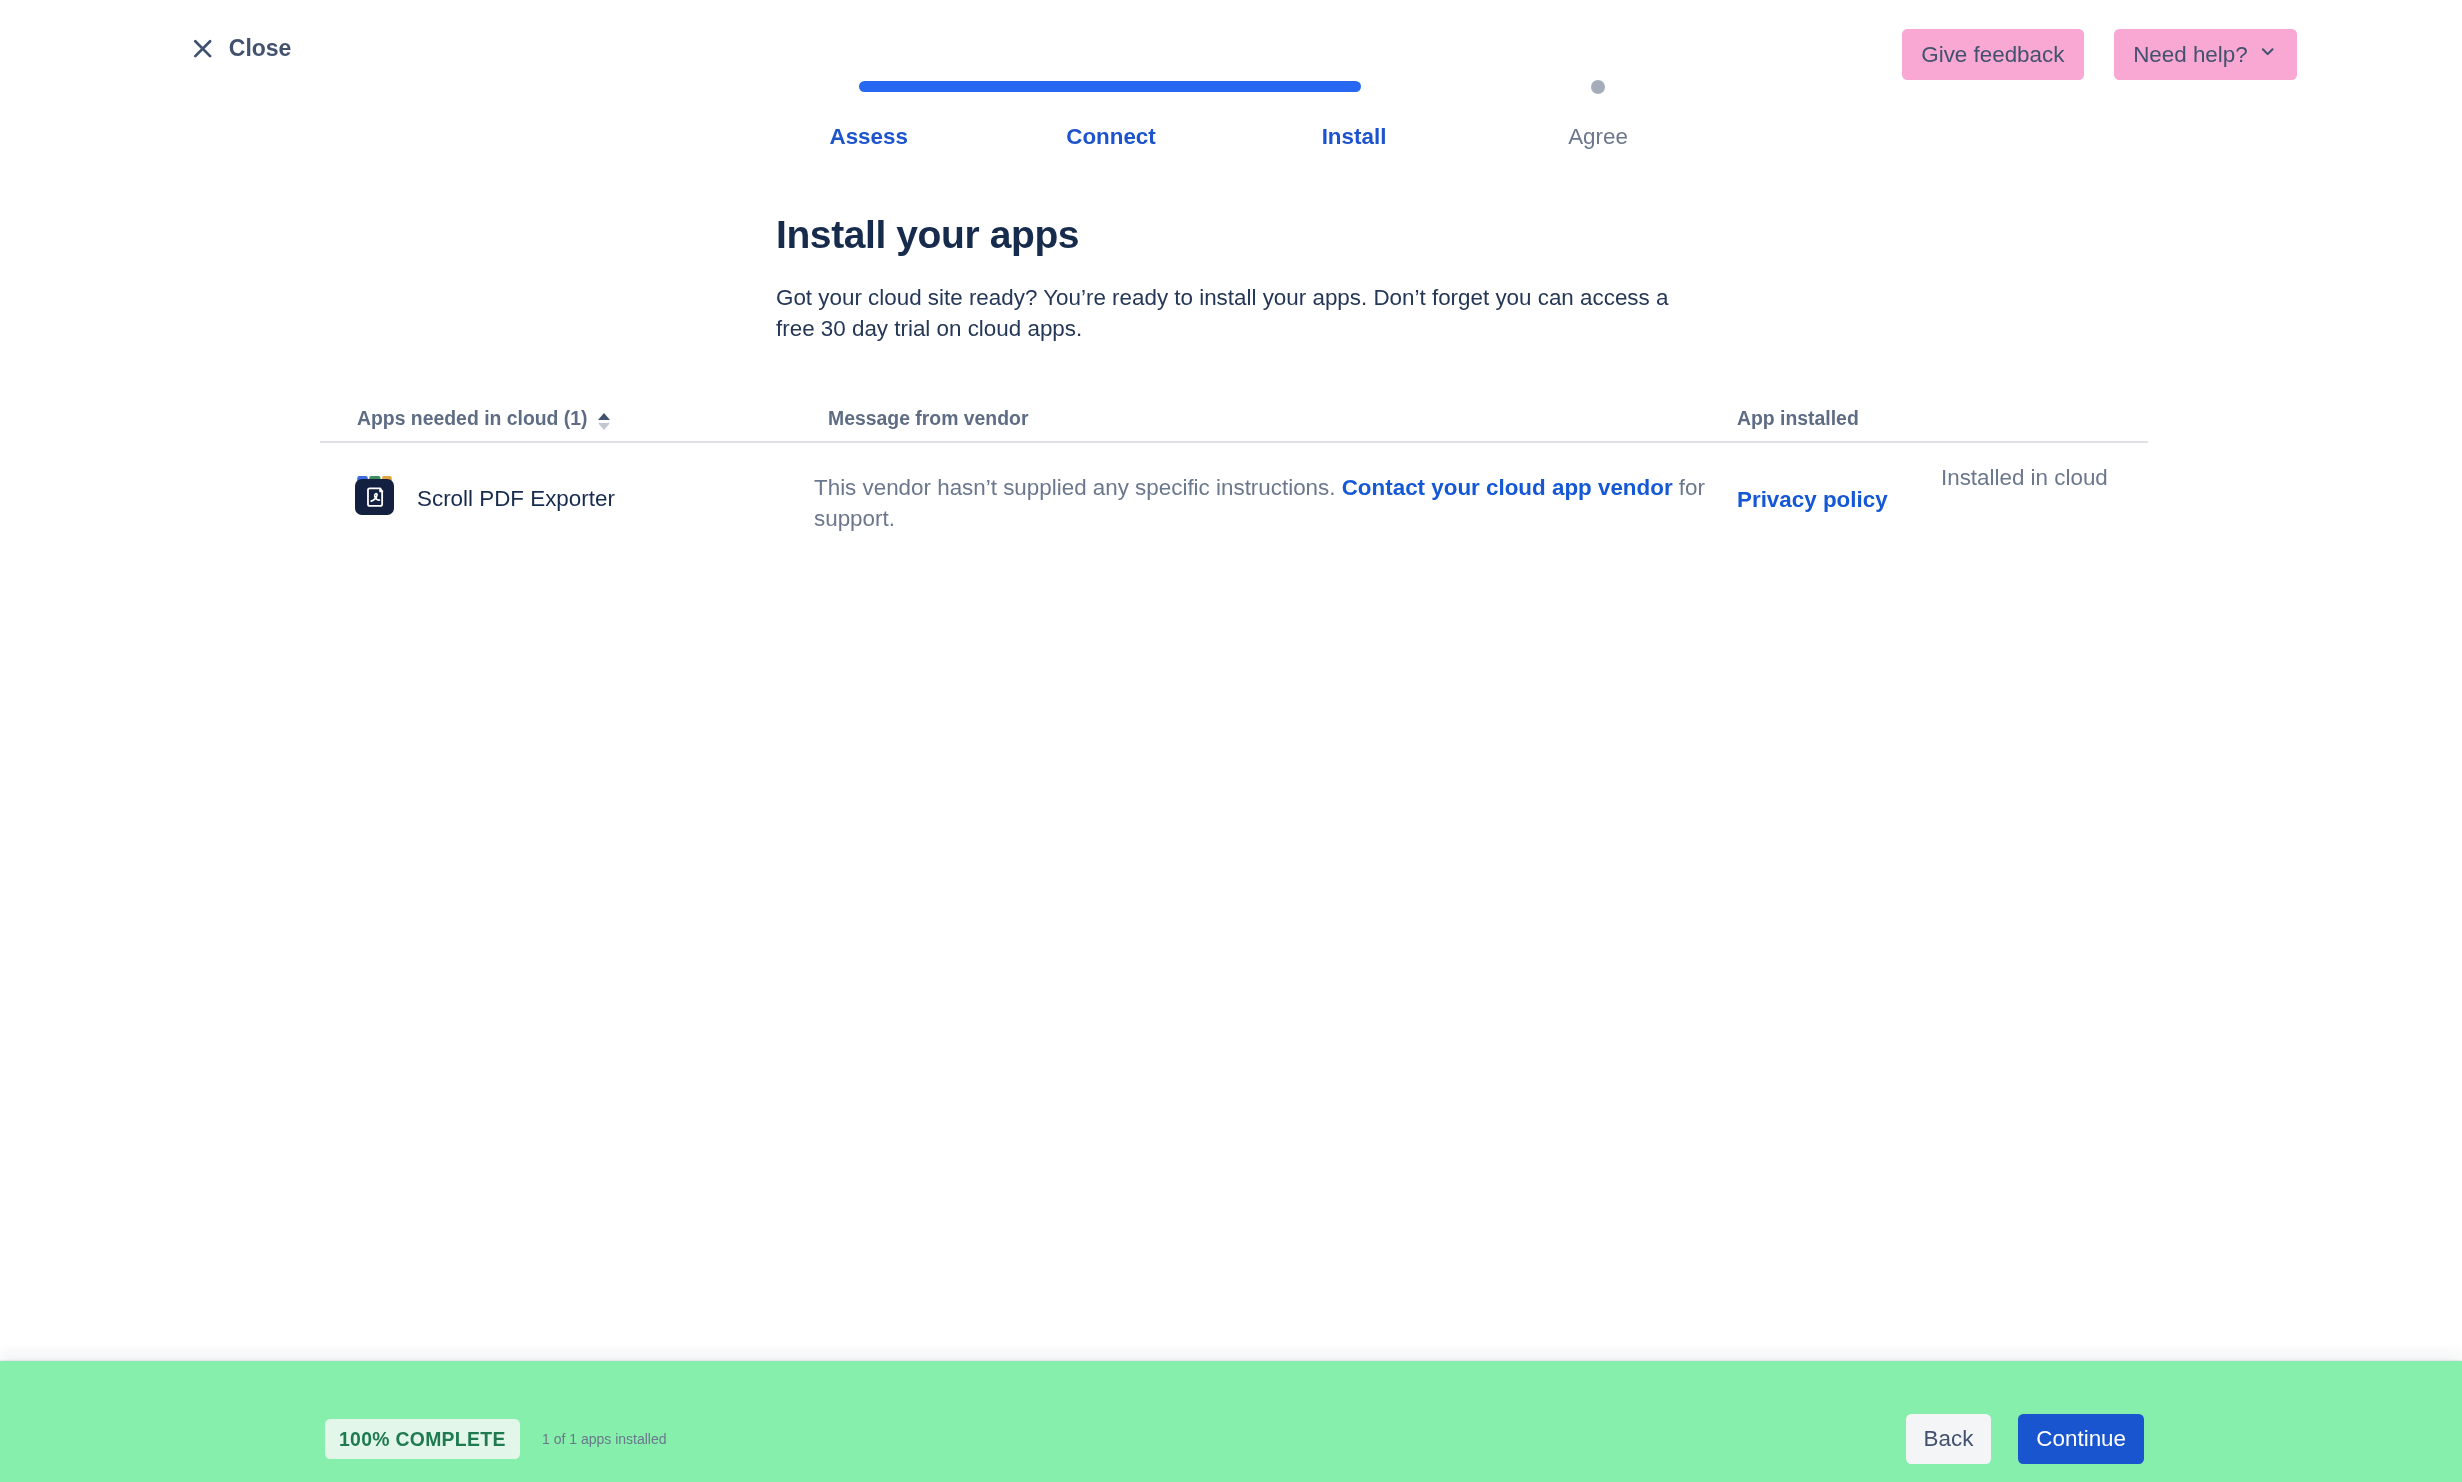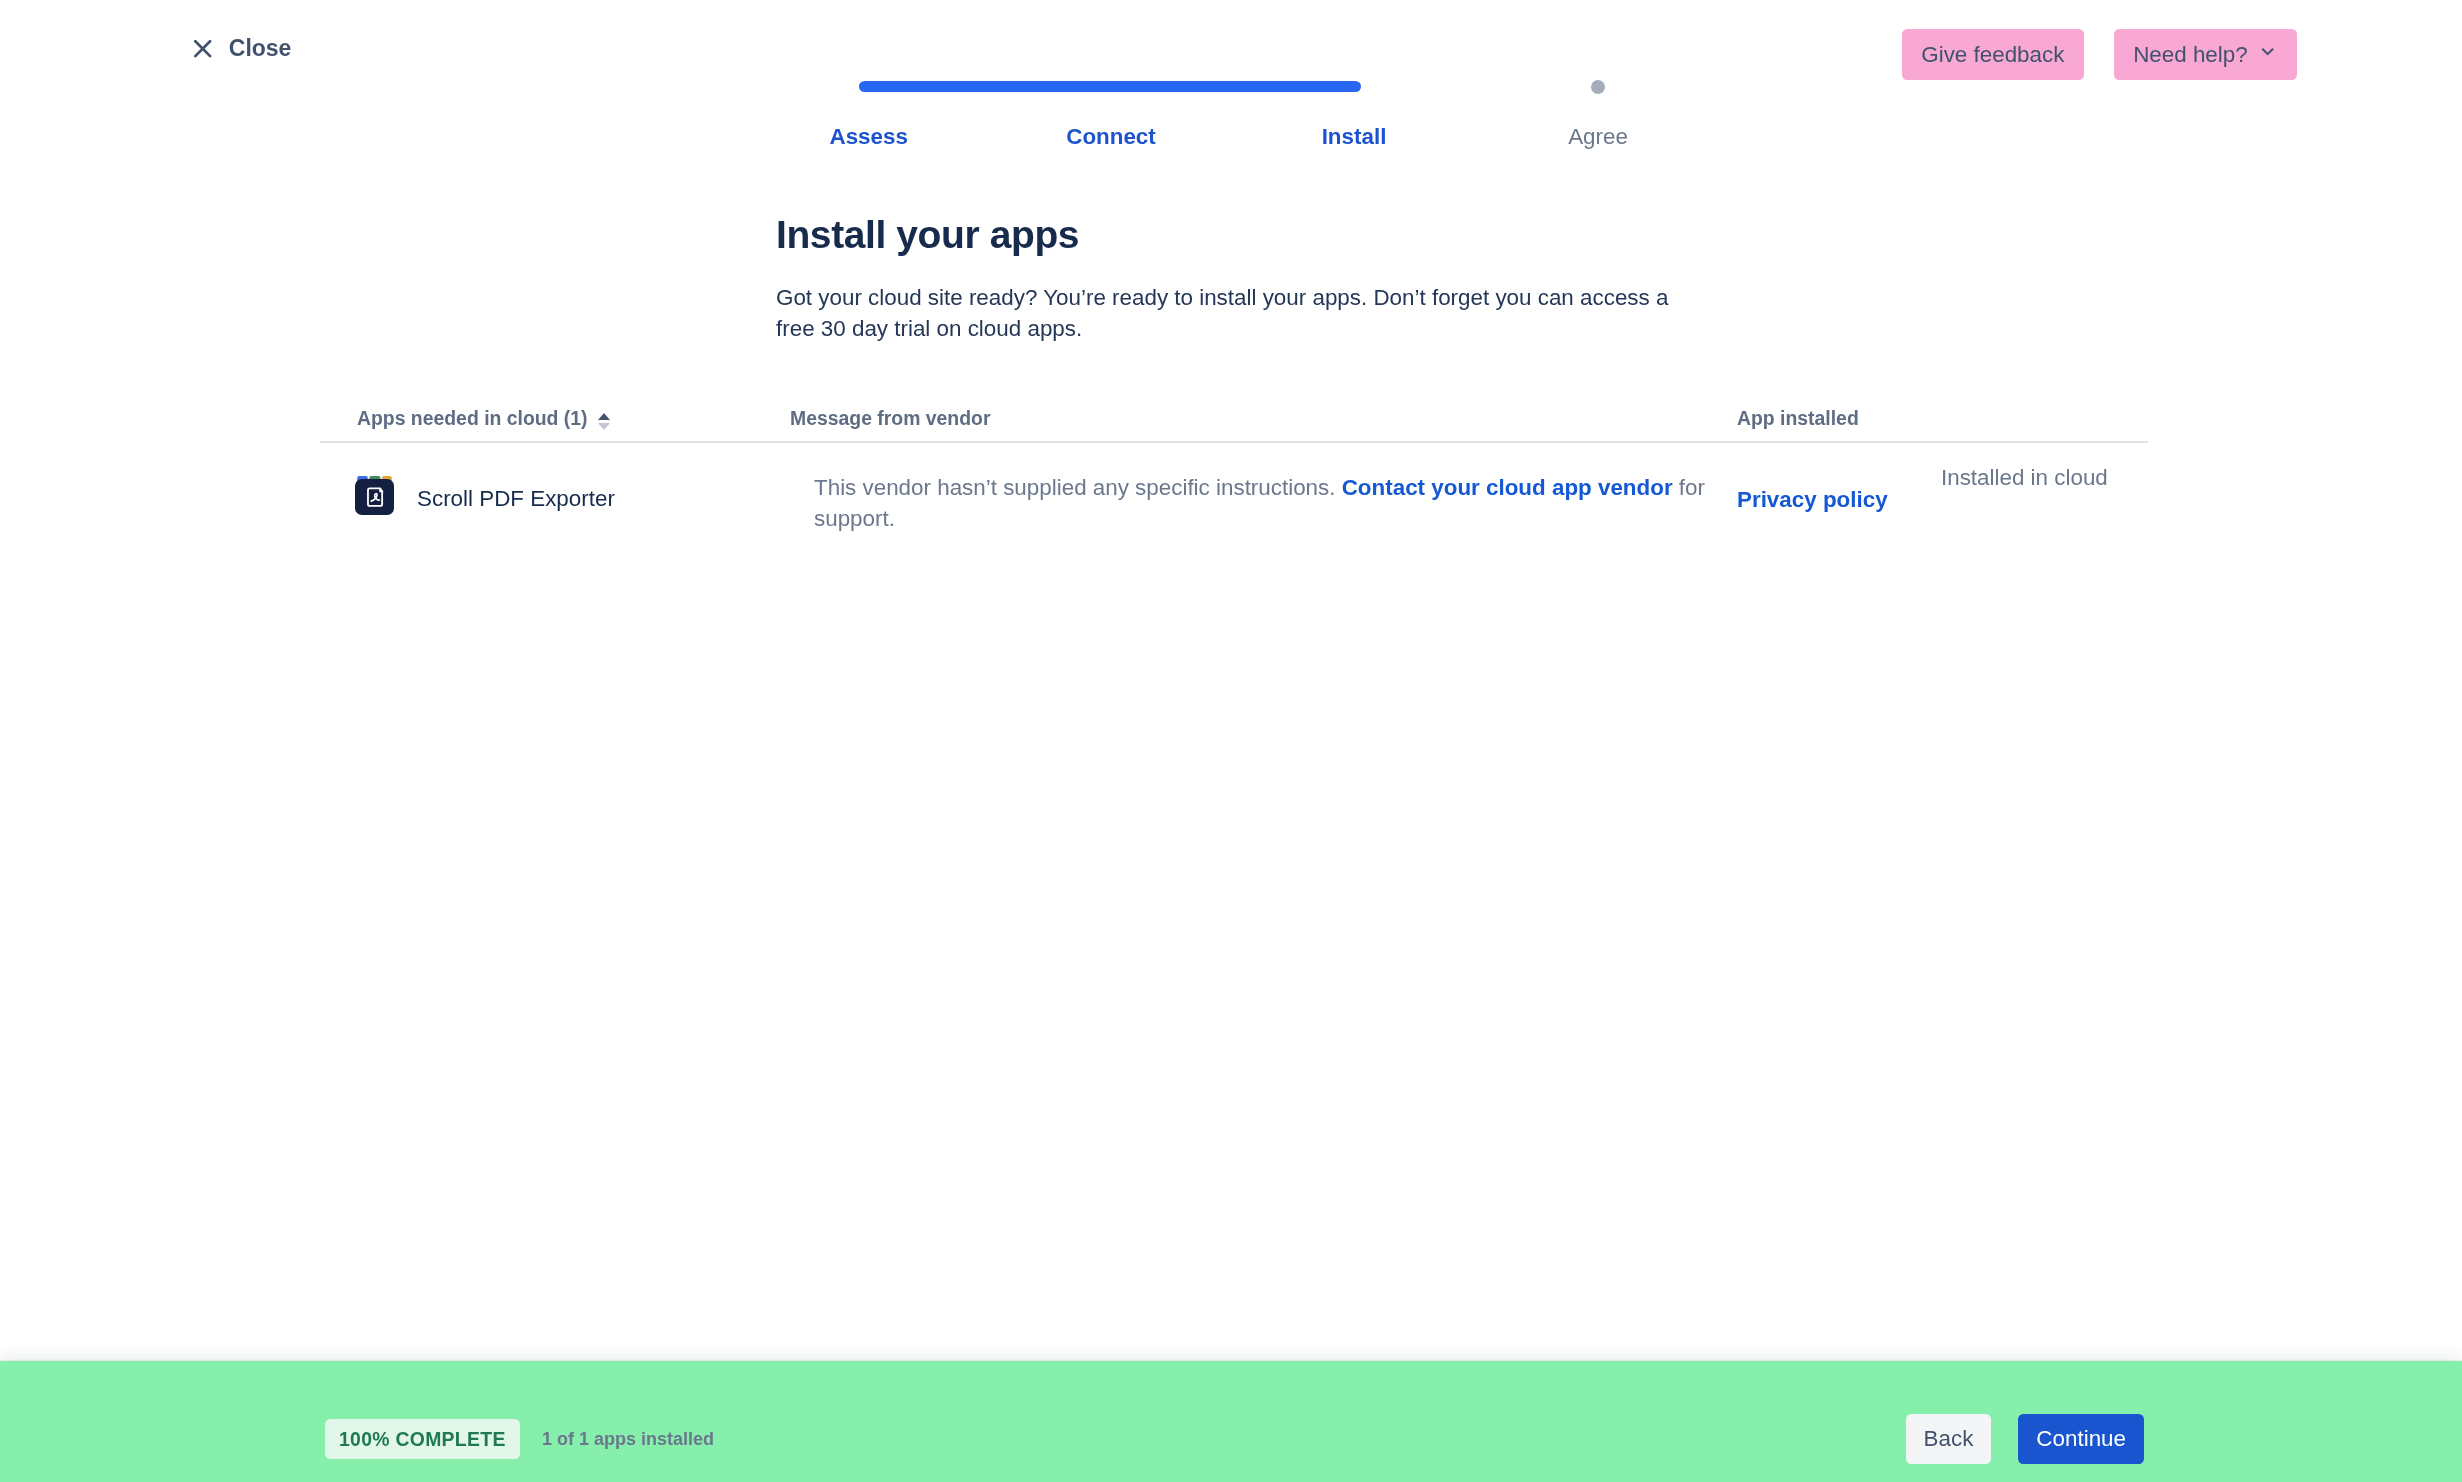--- a/index.html
+++ b/index.html
@@ -61,21 +61,21 @@
     font-size:22.4px; line-height:31px; color:#243757;
   }
 
   
   .col-head {
     position:absolute; top:407px;
     font-size:19.4px; font-weight:700; color:#5E6C84;
     display:flex; align-items:flex-end; gap:7.5px;
   }
   .ch1 { left:357px; cursor:pointer; }
-  .ch2 { left:790px; }
+  .ch2 { left:828px; }
   .ch3 { left:1737px; }
   .sort-icon { display:inline-flex; flex-direction:column; align-items:center; margin-left:3px; }
   .sort-icon .tri-up {
     width:0; height:0;
     border-left:6px solid transparent; border-right:6px solid transparent;
     border-bottom:7.5px solid #42526E;
   }
   .sort-icon .tri-down {
     width:0; height:0; margin-top:3px;
     border-left:6px solid transparent; border-right:6px solid transparent;
@@ -110,21 +110,21 @@
     background:#86efac;
     box-shadow: 0 -1.5px 1.5px rgba(9,30,66,0.10), 0 -9px 12px rgba(9,30,66,0.05);
     display:flex; align-items:center; padding:34px 318px 0 325px;
   }
   .badge {
     background:#E2F7EA; color:#1F7A50;
     font-size:19.4px; font-weight:700; letter-spacing:0.3px;
     padding:8.2px 14px; border-radius:5.2px; white-space:nowrap;
   }
   .apps-installed {
-    margin-left:22.4px; font-size:18px; font-weight:700; color:#6B778C;
+    margin-left:22.4px; font-size:14px; font-weight:400; color:#6B778C;
   }
   .footer-spacer { flex:1; }
   .btn-back {
     height:50px; padding:0 18px;
     background:#F4F5F7; border:none; border-radius:5.2px;
     font-family:inherit; font-size:22.4px; color:#42526E; cursor:pointer;
   }
   .btn-continue {
     height:50px; padding:0 18px; margin-left:27px;
     background:#1A55D0; border:none; border-radius:5.2px;

